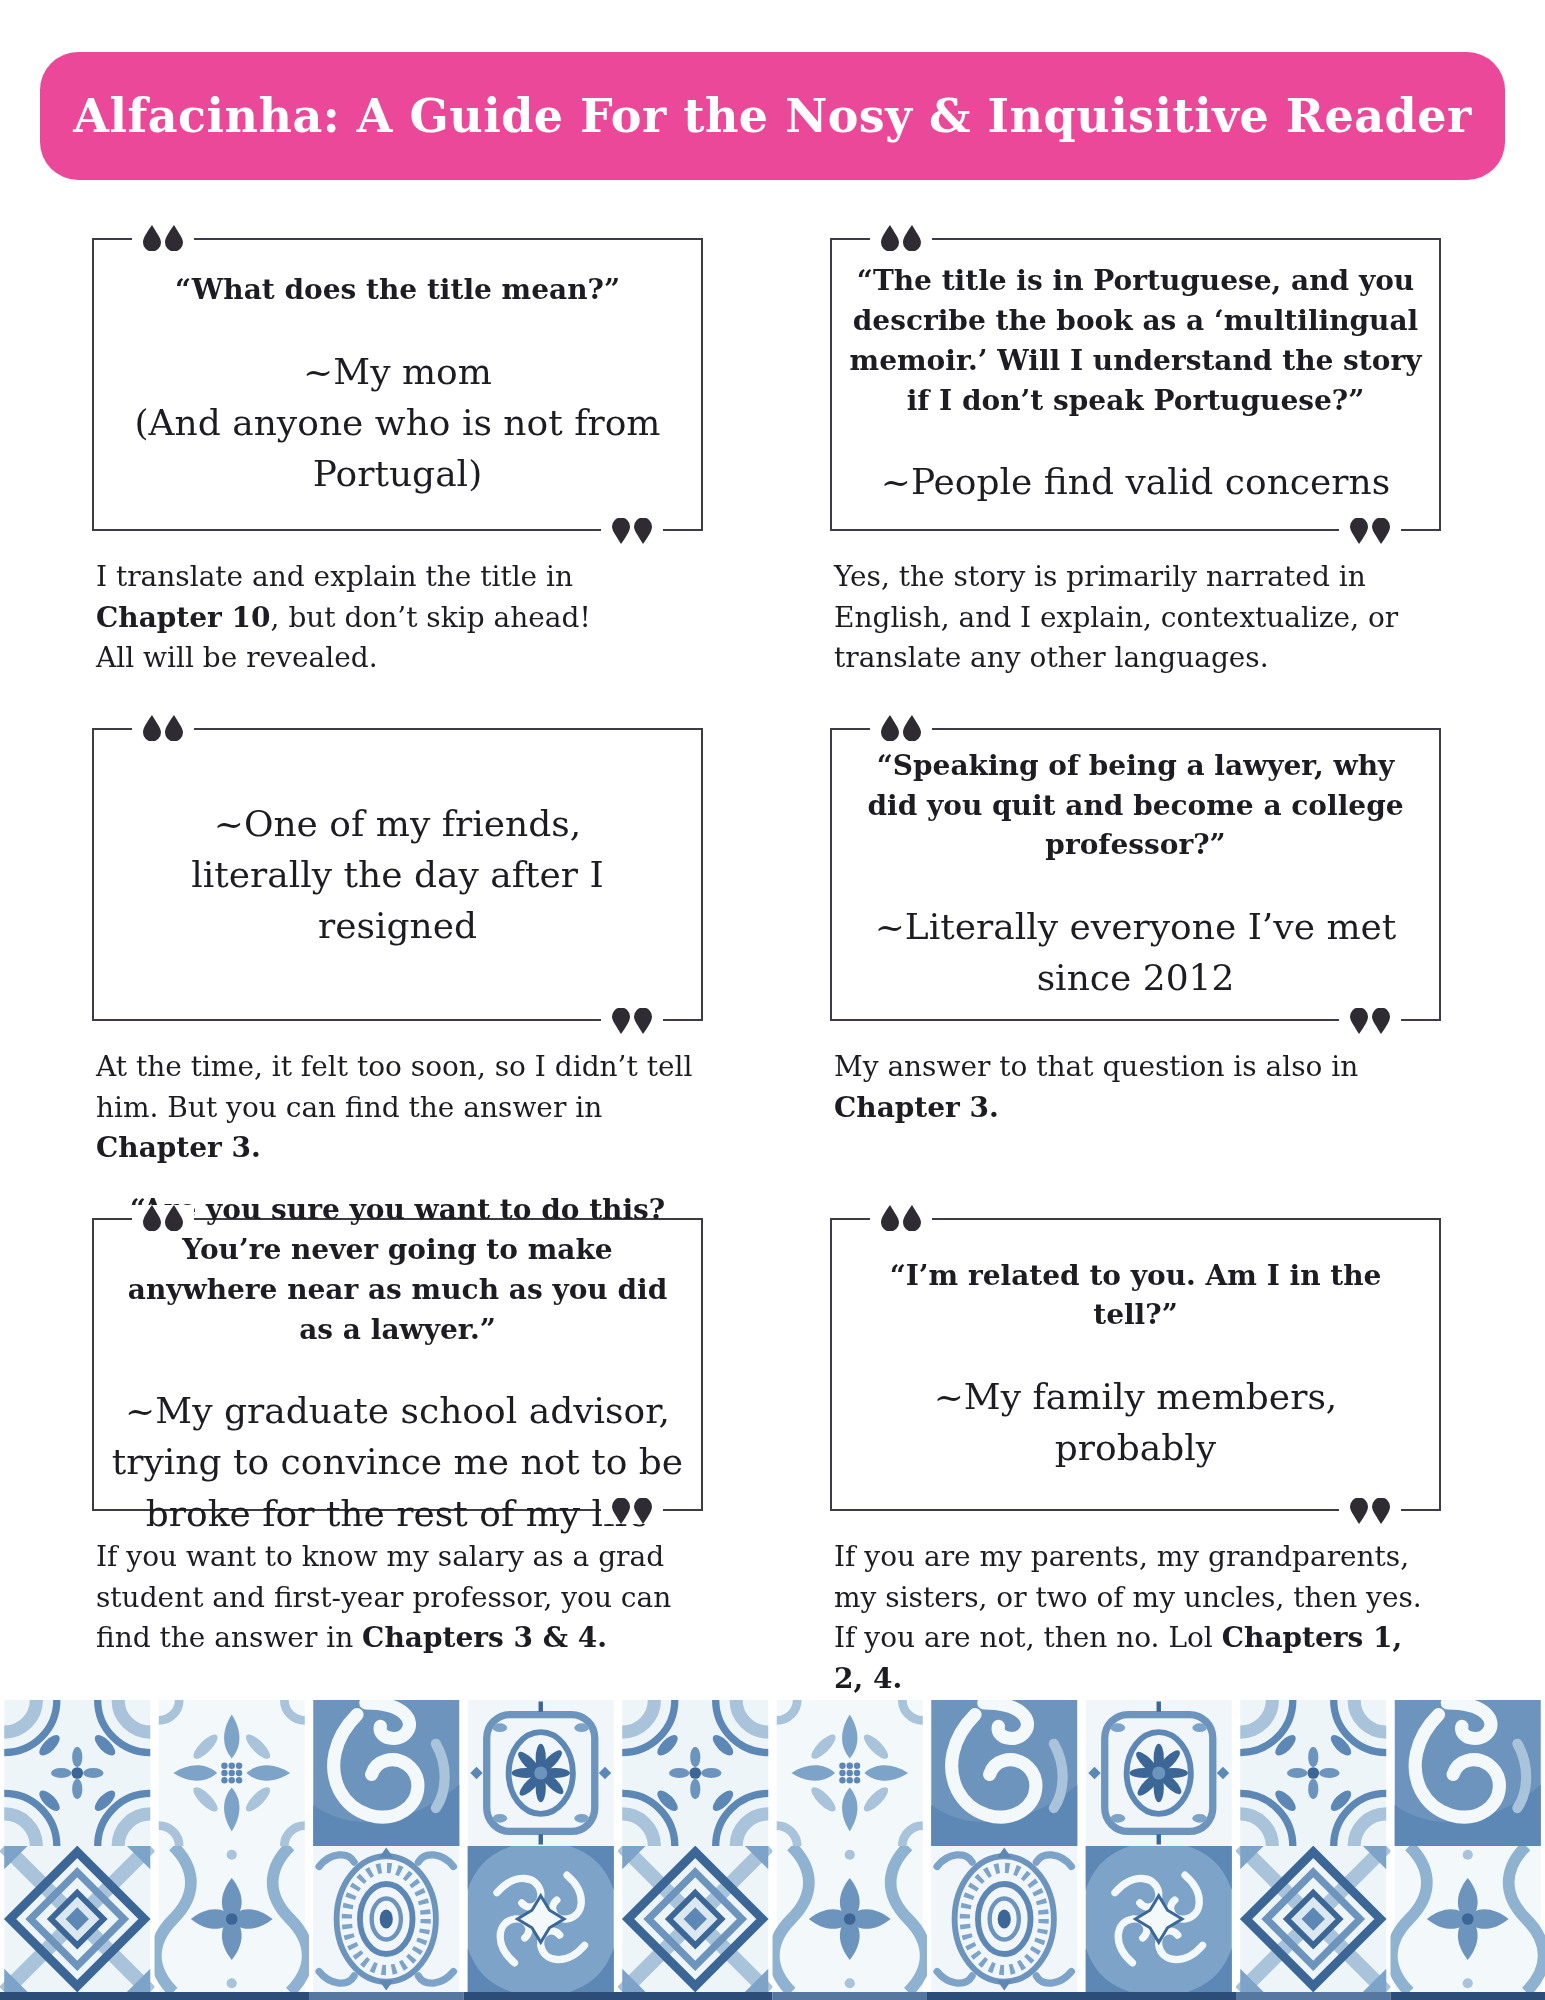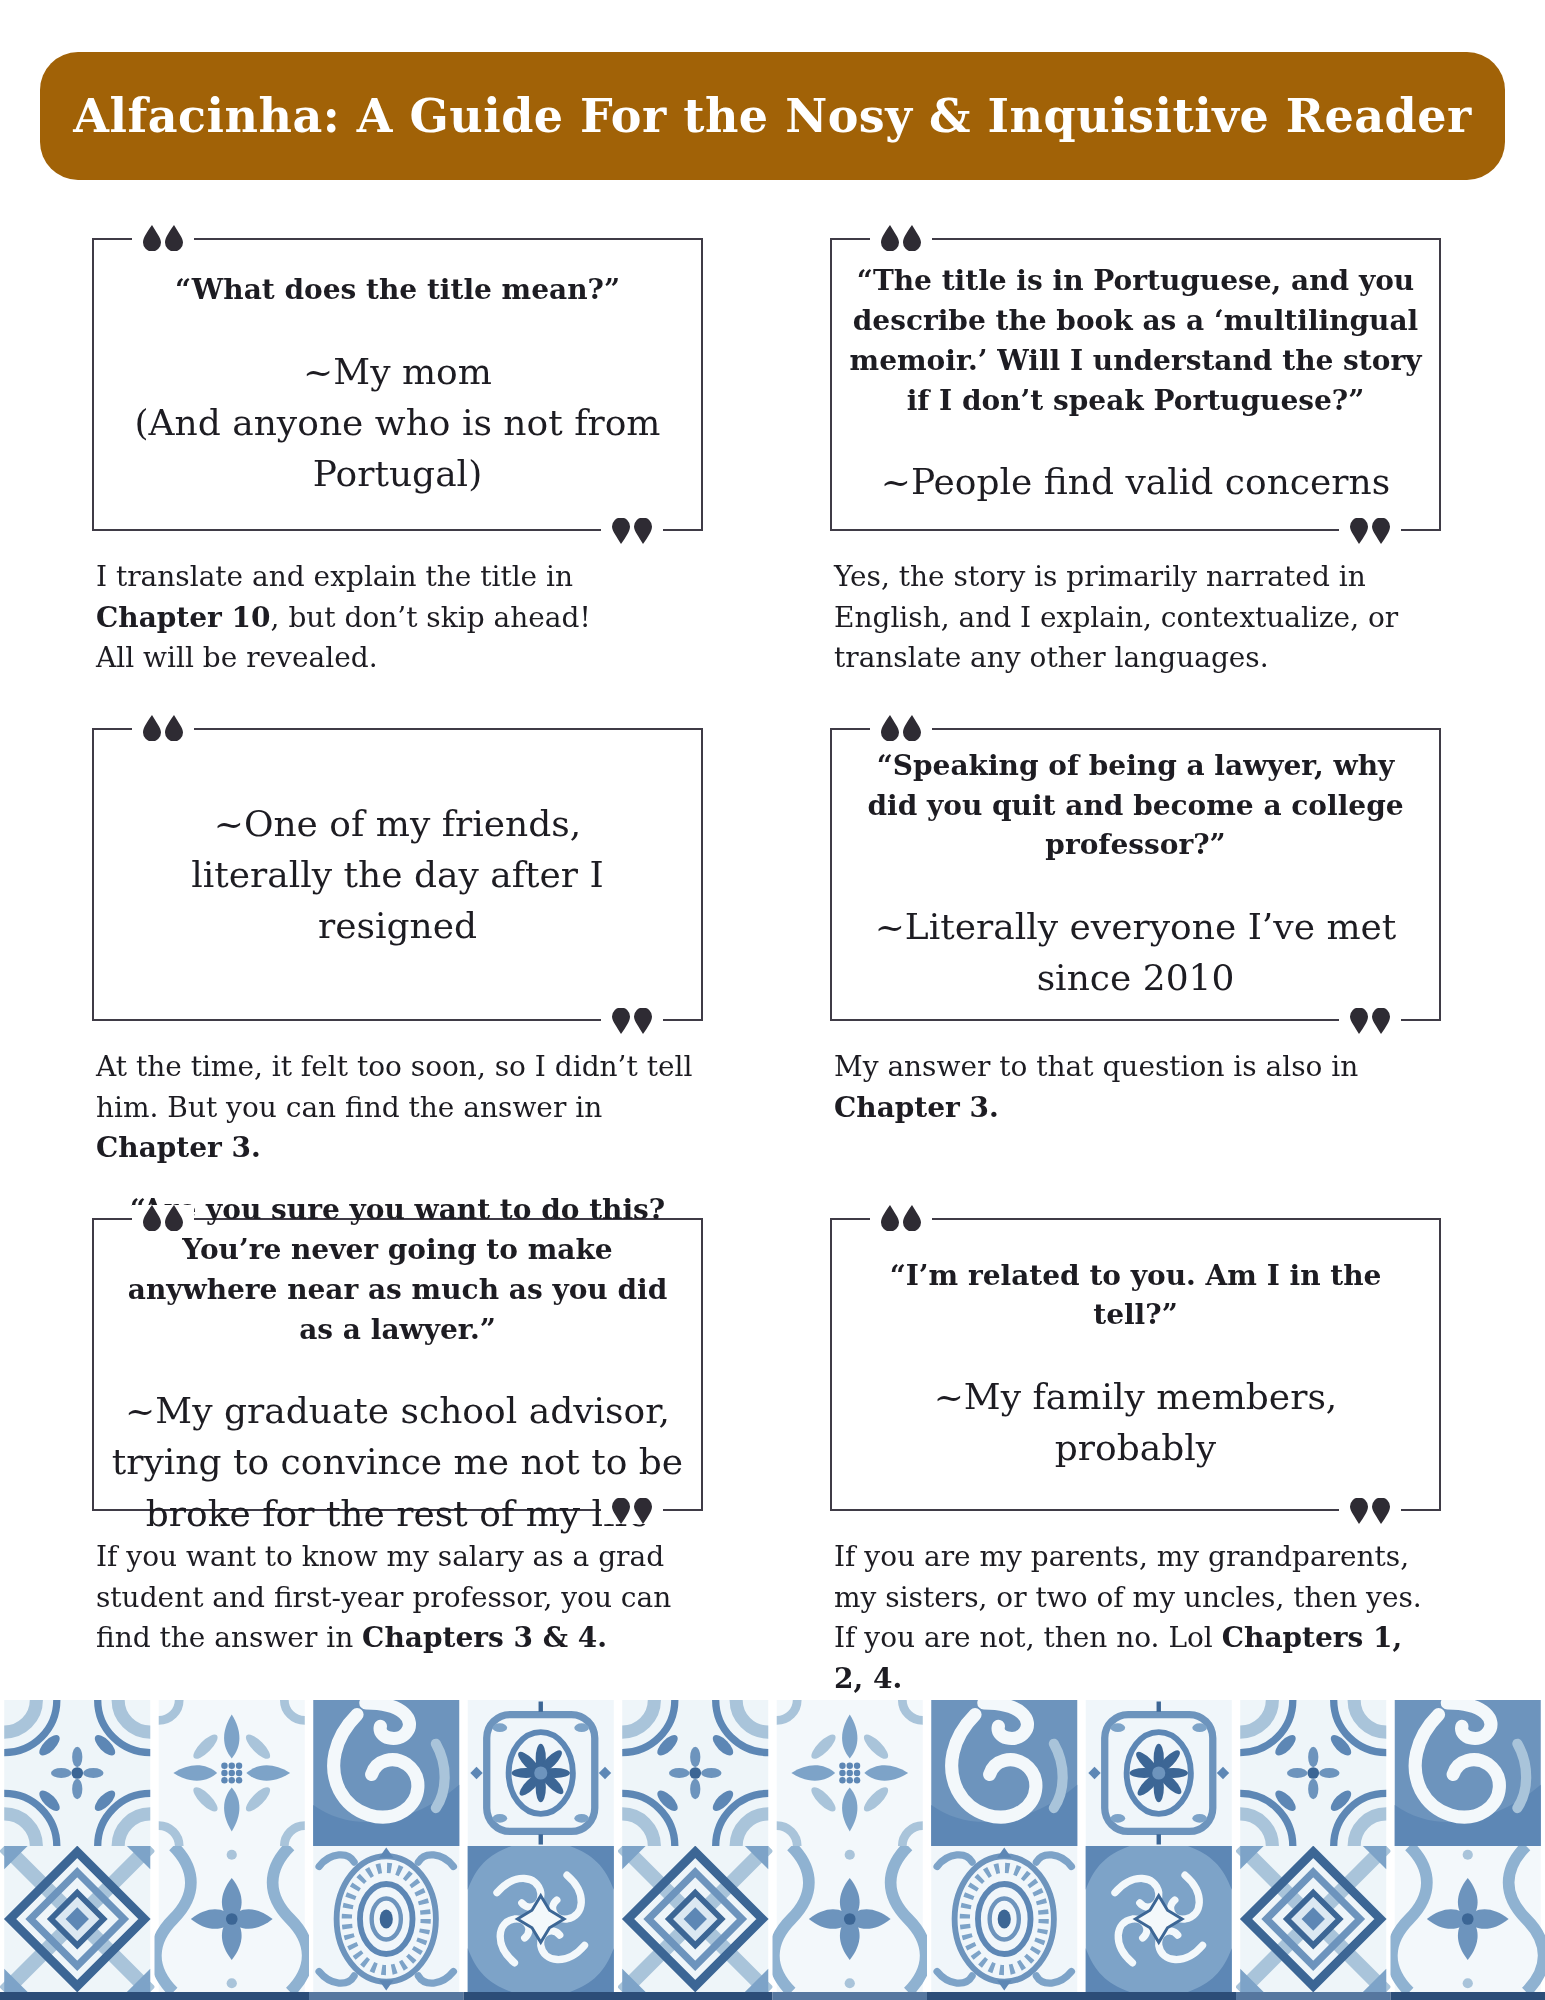--- a/index.html
+++ b/index.html
@@ -50,21 +50,21 @@
     text-align:left;font-size:28px;line-height:1.45;white-space:pre-line;
   }
   .b{font-weight:bold;}
   .tiles{
     position:absolute;left:0;bottom:0;width:1545px;height:300px;
   }
 </style>
 </head>
 <body>
 
-<header class="banner" style="background:#a16207;">
+<header class="banner" style="background:#ec4899;">
   <h1>Alfacinha: A Guide For the Nosy &amp; Inquisitive Reader</h1>
 </header>
 
 <main class="grid">
 
   <section class="cell">
     <div class="qbox">
       <span class="qmark open">
         <svg width="42" height="26" viewBox="0 0 42 26">
             <g fill="#2e2b33">
@@ -150,21 +150,21 @@
       <span class="qmark close">
         <svg width="42" height="26" viewBox="0 0 42 26">
             <g fill="#2e2b33" transform="rotate(180 21 13)">
               <path d="M10,0 C5,7 1,13 1,17.5 a9,9 0 0 0 18,0 C19,13 14,7 10,0 Z"></path>
               <path d="M32,0 C27,7 23,13 23,17.5 a9,9 0 0 0 18,0 C41,13 36,7 32,0 Z"></path>
             </g>
           </svg>
       </span>
       <p class="quote">“Speaking of being a lawyer, why did you quit and become a college professor?”</p>
       <p class="attr">~Literally everyone I’ve met
-since 2010</p>
+since 2012</p>
     </div>
     <p class="answer"><span>My answer to that question is also in </span><span class="b">Chapter 3.</span></p>
   </section>
 
   <section class="cell">
     <div class="qbox">
       <span class="qmark open">
         <svg width="42" height="26" viewBox="0 0 42 26">
             <g fill="#2e2b33">
               <path d="M10,0 C5,7 1,13 1,17.5 a9,9 0 0 0 18,0 C19,13 14,7 10,0 Z"></path>

